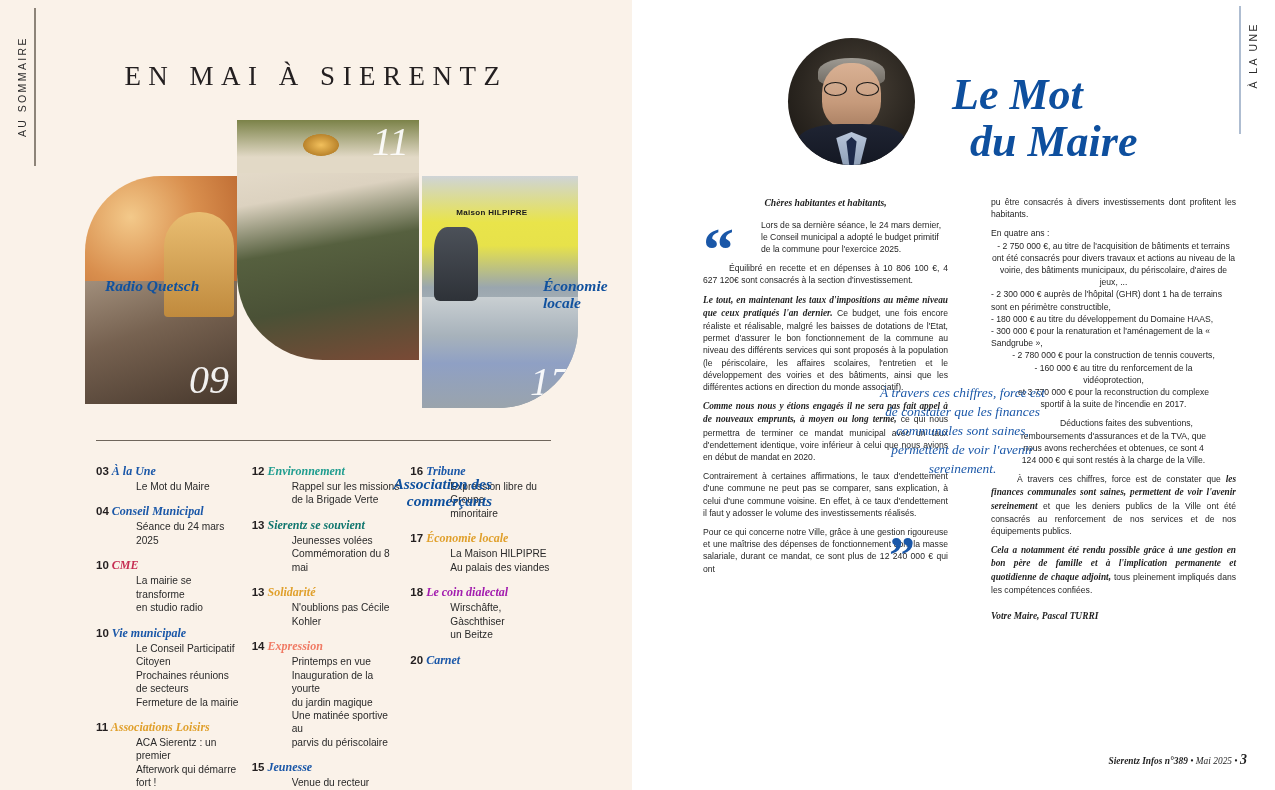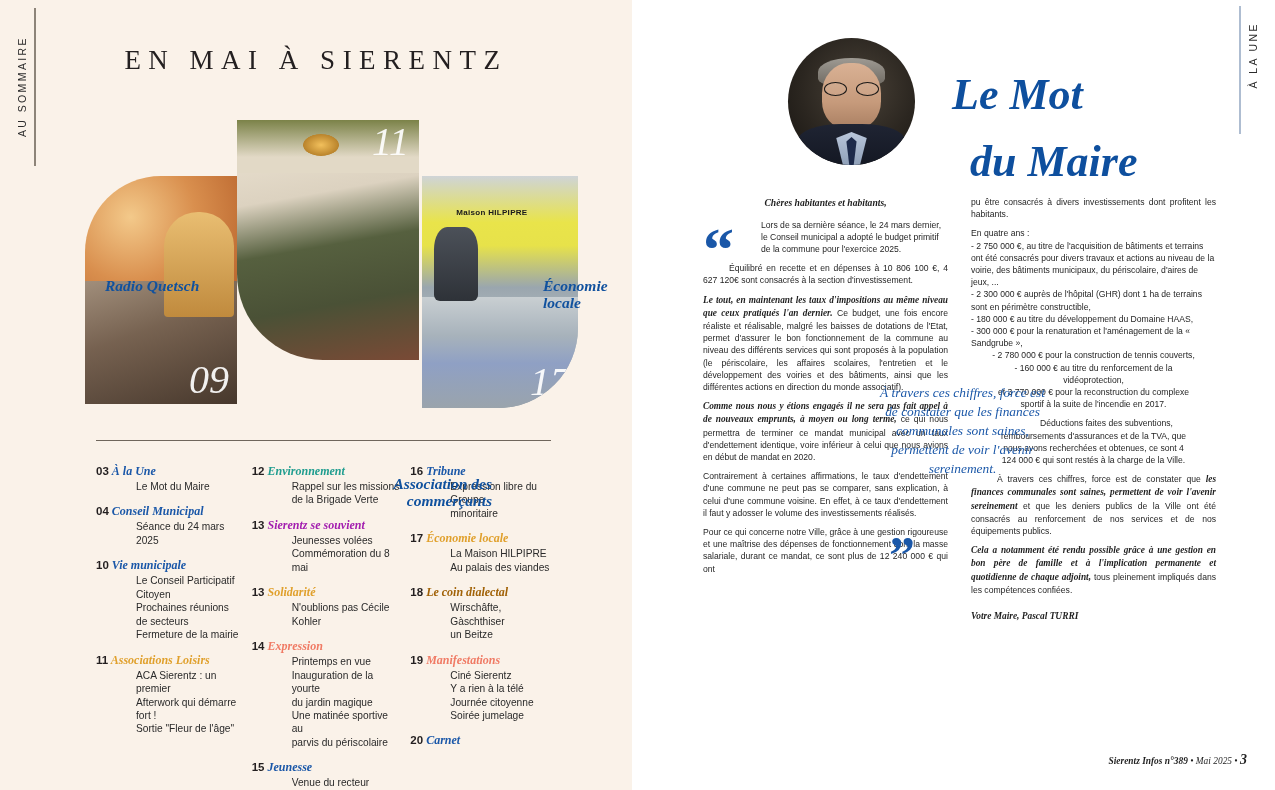--- a/index.html
+++ b/index.html
@@ -42,21 +42,21 @@
     width: 1.5px; height: 158px; background: #8d8479;
   }
   .side-tab-right { right: 16px; top: 22px; }
   .side-rule-right {
     position: absolute; right: 34px; top: 6px;
     width: 2px; height: 128px; background: #aebdd1;
   }
 
   
   .en-mai {
-    position: absolute; top: 45px; left: 0; width: 100%;
+    position: absolute; top: 61px; left: 0; width: 100%;
     text-align: center;
     font-family: "Liberation Serif", serif;
     font-size: 27px;
     letter-spacing: 7.5px;
     color: #231f20;
     font-weight: 400;
   }
 
   
   .photos { position: absolute; top: 120px; left: 85px; width: 505px; height: 300px; }
@@ -230,34 +230,34 @@
 
   .mot {
     position: absolute; left: 952px; top: 72px;
     font-family: "Liberation Serif", serif;
     font-style: italic;
     font-weight: 700;
     font-size: 44px;
     line-height: 1.06;
     color: #0e4f9e;
   }
-  .mot .l2 { display:block; padding-left: 18px; margin-top: 20px; }
+  .mot .l2 { display:block; padding-left: 18px; }
 
   
   .cols { position: absolute; left: 703px; top: 196px; width: 517px; height: 540px; }
   .col {
     position: absolute; top: 0; width: 245px;
     font-family: "Liberation Sans", sans-serif;
     font-size: 8.6px;
     line-height: 1.42;
     color: #1f1f1f;
     text-align: justify;
   }
   .colA { left: 0; }
-  .colB { left: 268px; }
+  .colB { left: 288px; }
   .col p { margin-bottom: 7px; }
   .col p.ind { text-indent: 26px; }
   .col b, .col strong {
     font-family: "Liberation Serif", serif;
     font-style: italic; font-weight: 700;
     font-size: 9.3px;
   }
   .salut {
     text-align: center;
     font-family: "Liberation Serif", serif;
@@ -351,35 +351,39 @@
       <div class="toc-col">
           <div class="toc-entry">
             <div class="toc-head"><span class="toc-num">03</span><span class="toc-cat" style="color: rgb(26, 87, 168);"> À la Une</span></div>
             <div class="toc-sub"><span>Le Mot du Maire</span></div>
           </div>
           <div class="toc-entry">
             <div class="toc-head"><span class="toc-num">04</span><span class="toc-cat" style="color: rgb(26, 87, 168);"> Conseil Municipal</span></div>
             <div class="toc-sub"><span>Séance du 24 mars 2025</span></div>
           </div>
           <div class="toc-entry">
+            <div class="toc-head"><span class="toc-num">10</span><span class="toc-cat" style="color: rgb(198, 45, 82);"> CME</span></div>
+            <div class="toc-sub"><span>La mairie se transforme</span><br><span>en studio radio</span></div>
+          </div>
+          <div class="toc-entry">
             <div class="toc-head"><span class="toc-num">10</span><span class="toc-cat" style="color: rgb(26, 87, 168);"> Vie municipale</span></div>
             <div class="toc-sub"><span>Le Conseil Participatif</span><br><span>Citoyen</span><br><span>Prochaines réunions</span><br><span>de secteurs</span><br><span>Fermeture de la mairie</span></div>
           </div>
           <div class="toc-entry">
             <div class="toc-head"><span class="toc-num">11</span><span class="toc-cat" style="color: rgb(224, 160, 44);"> Associations Loisirs</span></div>
             <div class="toc-sub"><span>ACA Sierentz : un premier</span><br><span>Afterwork qui démarre fort !</span><br><span>Sortie "Fleur de l'âge"</span></div>
           </div>
         </div>
       <div class="toc-col">
           <div class="toc-entry">
             <div class="toc-head"><span class="toc-num">12</span><span class="toc-cat" style="color: rgb(31, 157, 143);"> Environnement</span></div>
             <div class="toc-sub"><span>Rappel sur les missions</span><br><span>de la Brigade Verte</span></div>
           </div>
           <div class="toc-entry">
-            <div class="toc-head"><span class="toc-num">13</span><span class="toc-cat" style="color: #a21caf;"> Sierentz se souvient</span></div>
+            <div class="toc-head"><span class="toc-num">13</span><span class="toc-cat" style="color: #0f766e;"> Sierentz se souvient</span></div>
             <div class="toc-sub"><span>Jeunesses volées</span><br><span>Commémoration du 8 mai</span></div>
           </div>
           <div class="toc-entry">
             <div class="toc-head"><span class="toc-num">13</span><span class="toc-cat" style="color: rgb(224, 160, 44);"> Solidarité</span></div>
             <div class="toc-sub"><span>N'oublions pas Cécile Kohler</span></div>
           </div>
           <div class="toc-entry">
             <div class="toc-head"><span class="toc-num">14</span><span class="toc-cat" style="color: rgb(240, 122, 100);"> Expression</span></div>
             <div class="toc-sub"><span>Printemps en vue</span><br><span>Inauguration de la yourte</span><br><span>du jardin magique</span><br><span>Une matinée sportive au</span><br><span>parvis du périscolaire</span></div>
           </div>
@@ -391,26 +395,22 @@
       <div class="toc-col">
           <div class="toc-entry">
             <div class="toc-head"><span class="toc-num">16</span><span class="toc-cat" style="color: rgb(26, 87, 168);"> Tribune</span></div>
             <div class="toc-sub"><span>Expression libre du Groupe</span><br><span>minoritaire</span></div>
           </div>
           <div class="toc-entry">
             <div class="toc-head"><span class="toc-num">17</span><span class="toc-cat" style="color: rgb(224, 160, 44);"> Économie locale</span></div>
             <div class="toc-sub"><span>La Maison HILPIPRE</span><br><span>Au palais des viandes</span></div>
           </div>
           <div class="toc-entry">
-            <div class="toc-head"><span class="toc-num">18</span><span class="toc-cat" style="color: #a16207;"> Le coin dialectal</span></div>
+            <div class="toc-head"><span class="toc-num">18</span><span class="toc-cat" style="color: #a21caf;"> Le coin dialectal</span></div>
             <div class="toc-sub"><span>Wirschâfte, Gàschthiser</span><br><span>un Beitze</span></div>
-          </div>
-          <div class="toc-entry">
-            <div class="toc-head"><span class="toc-num">19</span><span class="toc-cat" style="color: rgb(240, 122, 100);"> Manifestations</span></div>
-            <div class="toc-sub"><span>Ciné Sierentz</span><br><span>Y a rien à la télé</span><br><span>Journée citoyenne</span><br><span>Soirée jumelage</span></div>
           </div>
           <div class="toc-entry">
             <div class="toc-head"><span class="toc-num">20</span><span class="toc-cat" style="color: rgb(26, 87, 168);"> Carnet</span></div>
           </div>
         </div>
     </div>
   </div>
 
   <div class="page-right">
     <div class="side-rule-right"></div>
@@ -456,21 +456,21 @@
         <span>ce qui nous permettra de terminer ce mandat municipal avec un taux d'endettement identique, voire inférieur à celui que nous avions en début de mandat en 2020.</span>
       </p>
 
       <p>Contrairement à certaines affirmations, le taux d'endettement d'une commune ne peut pas se comparer, sans explication, à celui d'une commune voisine. En effet, à ce taux d'endettement il faut y adosser le volume des investissements réalisés.</p>
       <p>Pour ce qui concerne notre Ville, grâce à une gestion rigoureuse et une maîtrise des dépenses de fonctionnement dont la masse salariale, durant ce mandat, ce sont plus de 12 240 000 € qui ont</p>
     </div>
 
     <div class="col colB">
       <p>pu être consacrés à divers investissements dont profitent les habitants.</p>
       <p style="margin-bottom:0">En quatre ans :</p>
-      <p style="margin-bottom:0;text-align:left">-  2 750 000 €, au titre de l'acquisition de bâtiments et terrains ont été consacrés pour divers travaux et actions au niveau de la voirie, des bâtiments municipaux, du périscolaire, d'aires de jeux, ...</p>
+      <p style="margin-bottom:0;text-align:center">-  2 750 000 €, au titre de l'acquisition de bâtiments et terrains ont été consacrés pour divers travaux et actions au niveau de la voirie, des bâtiments municipaux, du périscolaire, d'aires de jeux, ...</p>
       <p style="margin-bottom:0;text-align:left">- 2 300 000 € auprès de l'hôpital (GHR) dont 1 ha de terrains sont en périmètre constructible,</p>
       <p style="margin-bottom:0;text-align:left">- 180 000 € au titre du développement du Domaine HAAS,</p>
       <p style="margin-bottom:0;text-align:left">- 300 000 € pour la renaturation et l'aménagement de la « Sandgrube »,</p>
       <p style="margin-bottom:0;text-align:center;padding:0 6px">- 2 780 000 € pour la construction de tennis couverts,</p>
       <p style="margin-bottom:0;text-align:center;padding:0 18px">- 160 000 € au titre du renforcement de la vidéoprotection,</p>
       <p style="margin-bottom:7px;text-align:center;padding:0 26px">et 3 770 000 € pour la reconstruction du complexe sportif à la suite de l'incendie en 2017.</p>
       <p style="text-align:center;padding:0 24px" class="ind">Déductions faites des subventions, remboursements d'assurances et de la TVA, que nous avons recherchées et obtenues, ce sont 4 124 000 € qui sont restés à la charge de la Ville.</p>
 
       <p>
         <span class="shape-right" style="height:42px;shape-outside:polygon(100% 0,0 0,0 100%,100% 100%)"></span>

